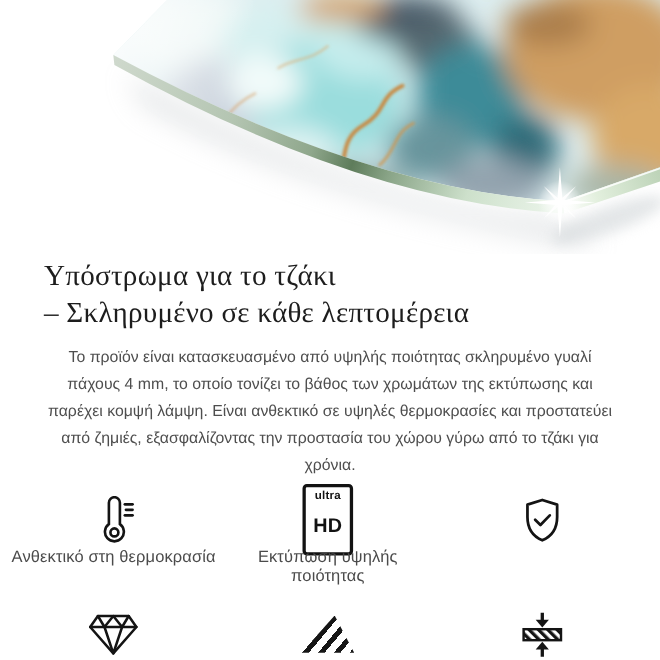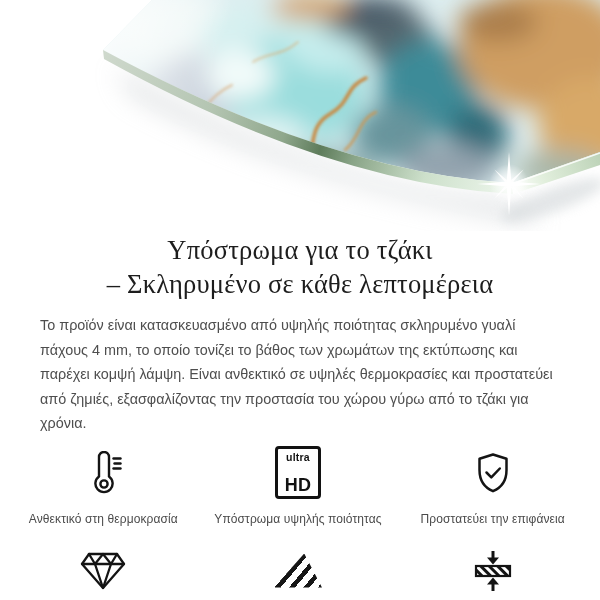--- a/index.html
+++ b/index.html
@@ -8,35 +8,35 @@
   .page{position:relative;width:600px;height:600px;background:#fff;}
 
   
   .hero{position:relative;width:600px;height:231px;overflow:hidden;}
   .hero svg{display:block;}
 
   
   .title{margin:2px 40px 0 40px;
          font-family:"Liberation Serif","DejaVu Serif",serif;
          font-weight:400;font-size:26.5px;line-height:34px;color:#1d1d1d;letter-spacing:.2px;}
-  .title span{display:block;text-align:center;}
+  .title span{display:block;}
 
   
   .desc{margin:12px 40px 0 40px;max-width:524px;
-        font-size:14.4px;line-height:24.5px;color:#4e4e4e;}
+        font-size:14.4px;line-height:24.5px;color:#4e4e4e;text-align:center;}
 
   
   .features{margin:14px 10px 0 6px;display:grid;grid-template-columns:repeat(3,1fr);row-gap:22px;}
   .feature{display:flex;flex-direction:column;align-items:center;text-align:center;}
   .icon-wrap{height:46px;display:flex;align-items:center;justify-content:center;}
-  .feature-label{margin-top:16px;font-size:12px;color:#4b4b4b;letter-spacing:.1px;}
+  .feature-label{margin-top:2px;font-size:15px;color:#4b4b4b;letter-spacing:.1px;}
 
   
   .uhd{display:inline-block;border:3px solid #121212;border-radius:4px;
-       padding:3px 7px 2px 7px;text-align:center;color:#121212;line-height:1;}
+       padding:3px 7px 15px 7px;text-align:center;color:#121212;line-height:1;}
   .uhd .u{display:block;font-size:10.5px;font-weight:700;letter-spacing:.2px;}
   .uhd .h{display:block;font-size:18px;font-weight:800;margin-top:13px;letter-spacing:.3px;}
 
   
   .tri{width:48px;height:34px;
        background:repeating-linear-gradient(130deg,#161616 0 4.6px,#ffffff 4.6px 11px);
        clip-path:polygon(0% 100%,100% 100%,63% 0%);}
 </style>
 </head>
 <body>
@@ -163,31 +163,30 @@
       <div class="feature-label">Ανθεκτικό στη θερμοκρασία</div>
     </div>
 
     <div class="feature">
       <div class="icon-wrap">
         <span class="uhd">
           <span class="u">ultra</span>
           <span class="h">HD</span>
         </span>
       </div>
-      <div class="feature-label">Υπόστρωμα υψηλής ποιότητας</div>
+      <div class="feature-label">Εκτύπωση υψηλής ποιότητας</div>
     </div>
 
     <div class="feature">
       <div class="icon-wrap">
         <svg width="44" height="44" viewBox="0 0 44 44" fill="none" stroke="#141414" stroke-width="2.5" stroke-linecap="round" stroke-linejoin="round">
           <path d="M22 3.5 L8.5 7.8 V19 C8.5 29.5 14 36.8 22 40.2 C30 36.8 35.5 29.5 35.5 19 V7.8 Z"></path>
           <path d="M15.5 21.5 L20.3 26.3 L28.8 17.5"></path>
         </svg>
       </div>
-      <div class="feature-label">Προστατεύει την επιφάνεια</div>
     </div>
 
     <div class="feature">
       <div class="icon-wrap">
         <svg width="48" height="42" viewBox="0 0 48 42" fill="none" stroke="#141414" stroke-width="2.3" stroke-linecap="round" stroke-linejoin="round">
           <path d="M10 4 L38 4 L45 14 L24 38 L3 14 Z"></path>
           <path d="M3 14 H45"></path>
           <path d="M10 4 L16 14 L24 4 L32 14 L38 4"></path>
           <path d="M16 14 L24 38 L32 14"></path>
         </svg>

